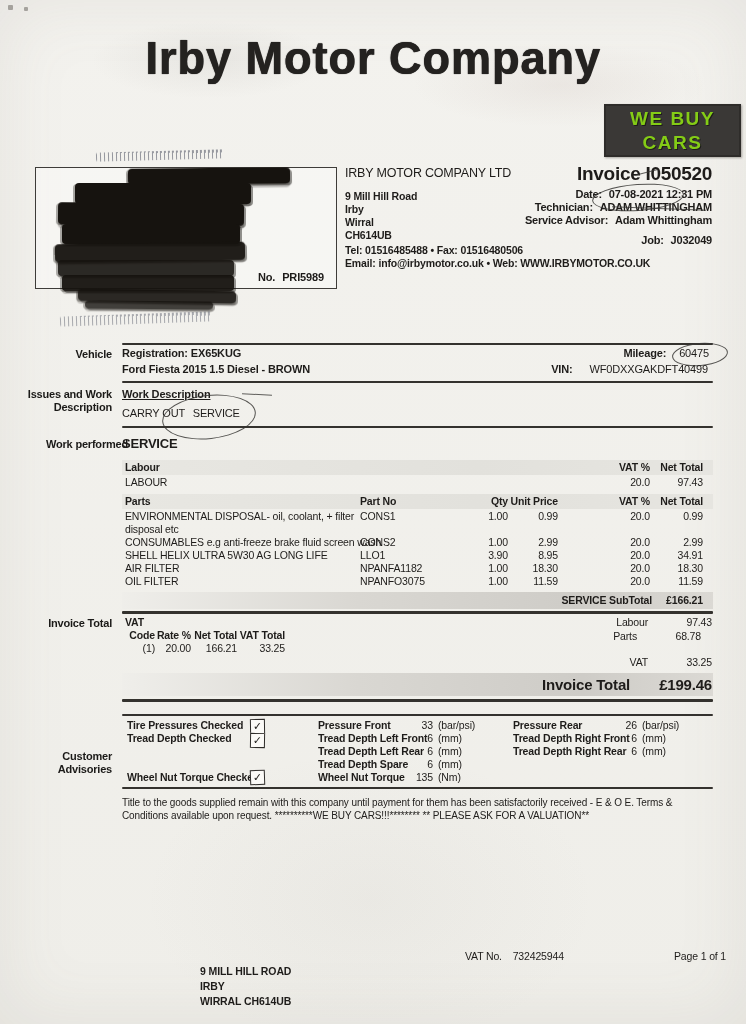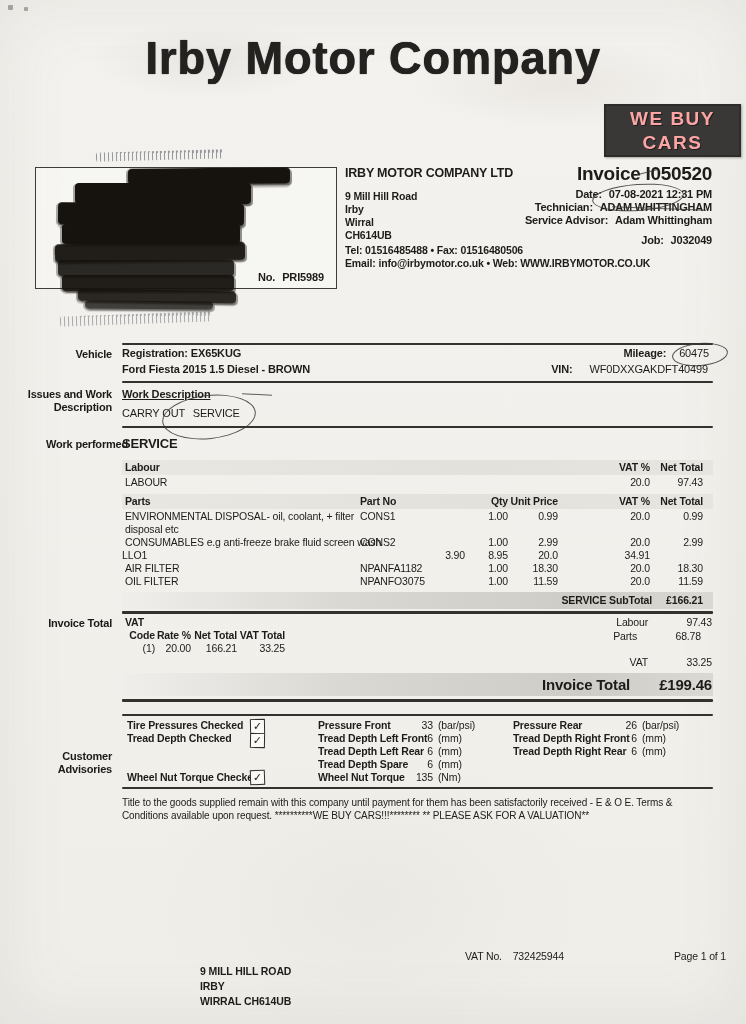--- a/index.html
+++ b/index.html
@@ -22,35 +22,35 @@
   .doc-title{
     left:0;top:32px;width:746px;text-align:center;
     font-size:45px;font-weight:bold;letter-spacing:1px;color:#242220;
     text-shadow:0 0 1px #2a2826,0.7px 0.7px 0 #2a2826;
     transform:scaleY(1.04);
   }
   
   .badge{
     left:604px;top:104px;width:137px;height:53px;background:#3a3836;
     display:flex;flex-direction:column;align-items:center;justify-content:center;
-    color:#fca5a5;font-weight:bold;font-size:19px;letter-spacing:1.5px;line-height:24px;
+    color:#84cc16;font-weight:bold;font-size:19px;letter-spacing:1.5px;line-height:24px;
     box-shadow:inset 0 0 0 2px #2e2c2a, 1px 1px 2px rgba(60,55,50,.4);
     text-shadow:1px 1px 0 #1f1d1b;
   }
   
   .cust-box{left:35px;top:167px;width:300px;height:120px;border:1.6px solid #3e3c39;background:rgba(255,255,255,.35);}
   .scrib{background:#16130f;border-radius:4px;filter:blur(.6px);
     box-shadow:2px 2px 0 rgba(22,19,15,.45),-2px 1px 0 rgba(22,19,15,.35),0 3px 1px rgba(22,19,15,.25);}
   .faint{
     background:repeating-linear-gradient(93deg, rgba(72,76,92,.55) 0 1.5px, transparent 1.5px 4px);
     filter:blur(.45px);border-radius:2px;
   }
   .corner-mark{background:#6b6863;opacity:.55;border-radius:1px;}
   
-  .company-name{left:345px;top:166px;font-size:12.5px;font-weight:bold;letter-spacing:-0.2px;}
+  .company-name{left:345px;top:166px;font-size:12.5px;font-weight:normal;letter-spacing:-0.2px;}
   .company-line{left:345px;font-weight:600;}
   .inv-title{left:420px;top:163px;width:292px;text-align:right;font-size:19px;font-weight:bold;letter-spacing:-0.3px;}
   .inv-line{left:420px;width:292px;text-align:right;font-weight:600;font-size:11px;letter-spacing:-0.2px;}
   
   .pen{border:1.6px solid rgba(58,56,54,.85);border-radius:50%;pointer-events:none;background:transparent;}
   .pen-line{border-top:1.6px solid rgba(58,56,54,.8);pointer-events:none;}
   
   .rule{left:122px;width:591px;height:2.4px;background:#34322e;border-radius:1px;}
   .rule-thick{height:3px;}
   
@@ -206,20 +206,21 @@
     <span style="padding-left:3px;white-space:nowrap;">CONSUMABLES e.g anti-freeze brake fluid screen wash</span>
     <span>CONS2</span>
     <span class="num">1.00</span>
     <span class="num">2.99</span>
     <span class="num">20.0</span>
     <span class="num">2.99</span>
   </div>
 </div>
 <div class="abs" style="left:122px;top:549px;">
   <div class="svc-grid t105">
+    <span style="padding-left:3px;white-space:nowrap;">SHELL HELIX ULTRA 5W30 AG LONG LIFE</span>
     <span>LLO1</span>
     <span class="num">3.90</span>
     <span class="num">8.95</span>
     <span class="num">20.0</span>
     <span class="num">34.91</span>
   </div>
 </div>
 <div class="abs" style="left:122px;top:562px;">
   <div class="svc-grid t105">
     <span style="padding-left:3px;">AIR FILTER</span>

